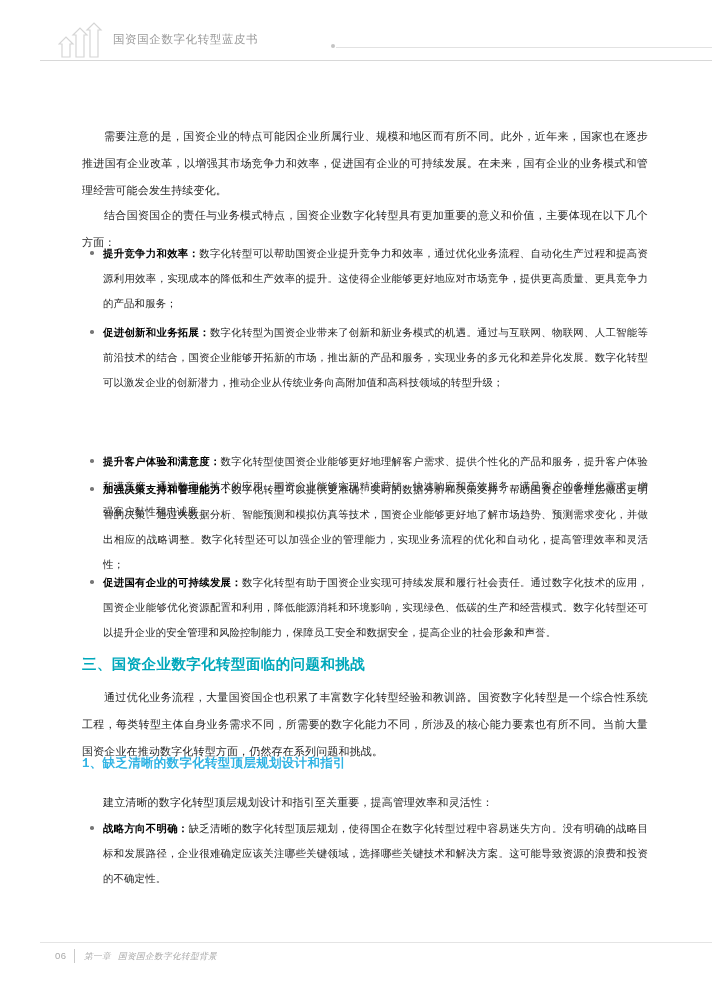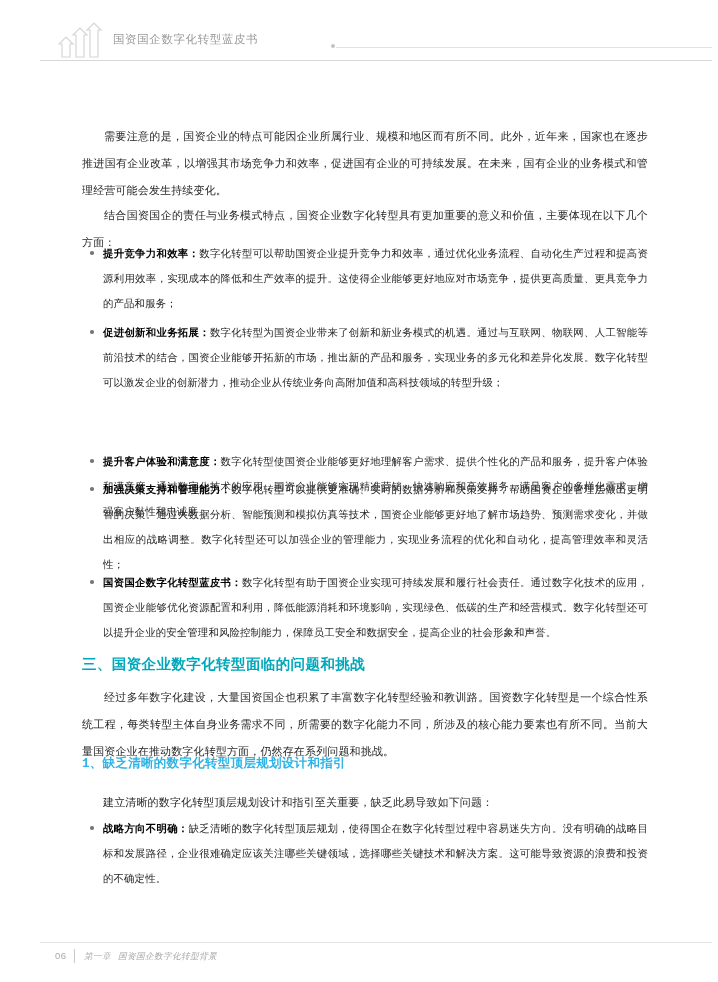--- a/index.html
+++ b/index.html
@@ -213,30 +213,30 @@
 
   <div class="bullet-item" style="top:417px;margin-top:32px;">
     <span class="bullet-dot"></span><span class="bullet-term">提升客户体验和满意度：</span><span>数字化转型使国资企业能够更好地理解客户需求、提供个性化的产品和服务，提升客户体验和满意度。通过数字化技术的应用，国资企业能够实现精准营销、快速响应和高效服务，满足客户的多样化需求，增强客户黏性和忠诚度；</span>
   </div>
 
   <div class="bullet-item" style="top:477px;">
     <span class="bullet-dot"></span><span class="bullet-term">加强决策支持和管理能力：</span><span>数字化转型可以提供更准确、实时的数据分析和决策支持，帮助国资企业管理层做出更明智的决策。通过大数据分析、智能预测和模拟仿真等技术，国资企业能够更好地了解市场趋势、预测需求变化，并做出相应的战略调整。数字化转型还可以加强企业的管理能力，实现业务流程的优化和自动化，提高管理效率和灵活性；</span>
   </div>
 
   <div class="bullet-item" style="top:570px;">
-    <span class="bullet-dot"></span><span class="bullet-term">国资国企数字化转型蓝皮书：</span><span>数字化转型有助于国资企业实现可持续发展和履行社会责任。通过数字化技术的应用，国资企业能够优化资源配置和利用，降低能源消耗和环境影响，实现绿色、低碳的生产和经营模式。数字化转型还可以提升企业的安全管理和风险控制能力，保障员工安全和数据安全，提高企业的社会形象和声誉。</span>
+    <span class="bullet-dot"></span><span class="bullet-term">促进国有企业的可持续发展：</span><span>数字化转型有助于国资企业实现可持续发展和履行社会责任。通过数字化技术的应用，国资企业能够优化资源配置和利用，降低能源消耗和环境影响，实现绿色、低碳的生产和经营模式。数字化转型还可以提升企业的安全管理和风险控制能力，保障员工安全和数据安全，提高企业的社会形象和声誉。</span>
   </div>
 
   <div class="heading-major" style="top:645px;margin-top:10px;">三、国资企业数字化转型面临的问题和挑战</div>
 
-  <div class="para" style="top:684px;">经过多年数字化建设，大量国资国企也积累了丰富数字化转型经验和教训路。国资数字化转型是一个综合性系统工程，每类转型主体自身业务需求不同，所需要的数字化能力不同，所涉及的核心能力要素也有所不同。当前大量国资企业在推动数字化转型方面，仍然存在系列问题和挑战。</div>
+  <div class="para" style="top:684px;">通过优化业务流程，大量国资国企也积累了丰富数字化转型经验和教训路。国资数字化转型是一个综合性系统工程，每类转型主体自身业务需求不同，所需要的数字化能力不同，所涉及的核心能力要素也有所不同。当前大量国资企业在推动数字化转型方面，仍然存在系列问题和挑战。</div>
 
   <div class="heading-minor" style="top:755px;font-family:Liberation Mono, monospace;">1、缺乏清晰的数字化转型顶层规划设计和指引</div>
 
-  <div class="para no-indent" style="top:789px; left:103px; width:545px;">建立清晰的数字化转型顶层规划设计和指引至关重要，缺乏此易导致如下问题：</div>
+  <div class="para no-indent" style="top:789px; left:103px; width:545px;">建立清晰的数字化转型顶层规划设计和指引至关重要，提高管理效率和灵活性：</div>
 
   <div class="bullet-item" style="top:816px;">
     <span class="bullet-dot"></span><span class="bullet-term">战略方向不明确：</span><span>缺乏清晰的数字化转型顶层规划，使得国企在数字化转型过程中容易迷失方向。没有明确的战略目标和发展路径，企业很难确定应该关注哪些关键领域，选择哪些关键技术和解决方案。这可能导致资源的浪费和投资的不确定性。</span>
   </div>
 
 </div>
 
 <div class="page-footer">
   <div class="footer-rule"></div>
   <div class="footer-pageno">06</div>

